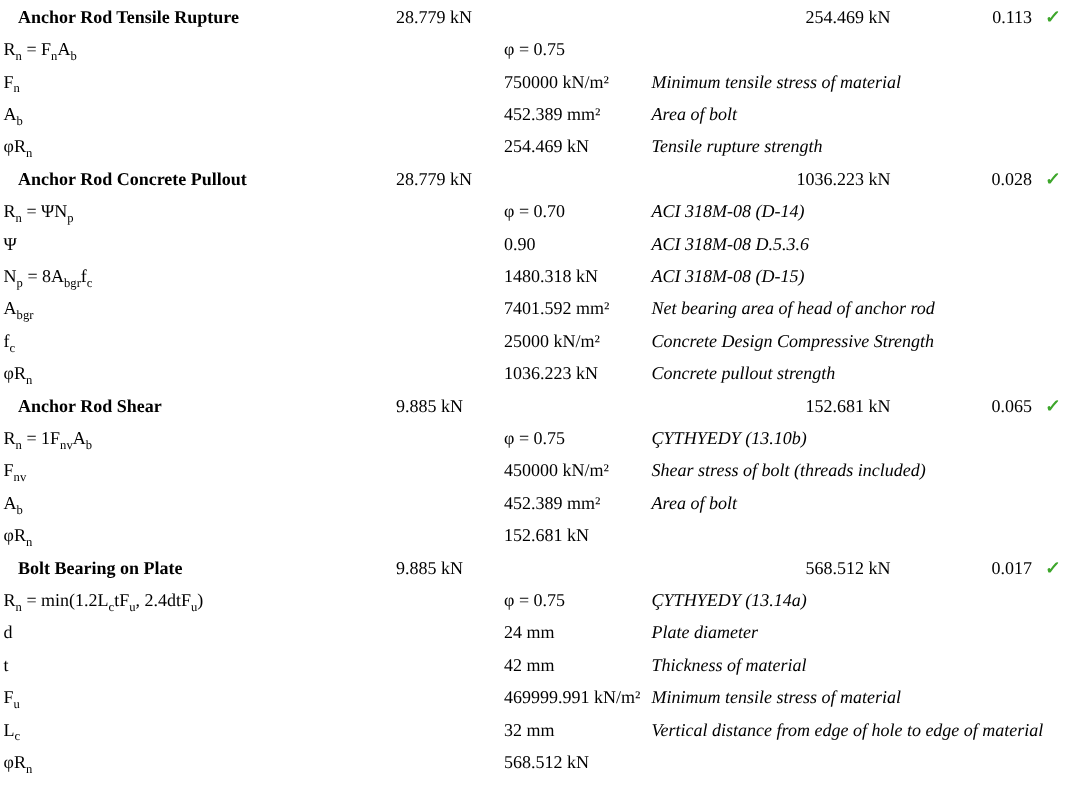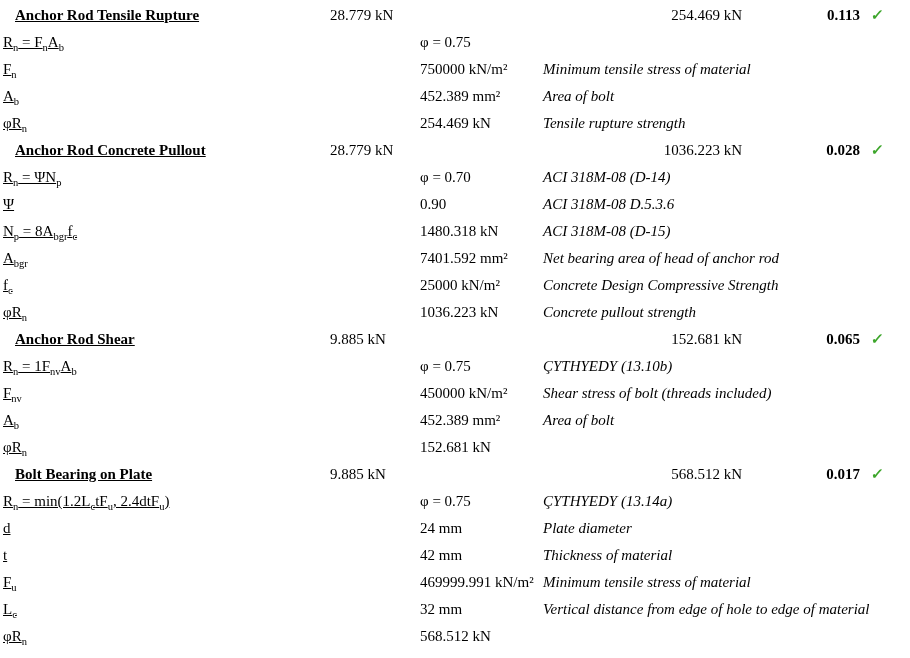--- a/index.html
+++ b/index.html
@@ -4,27 +4,27 @@
 <style>
   html,body{
     margin:0;padding:0;background:#ffffff;
     width:910px;height:658px;overflow:hidden;
     font-family:"Liberation Serif", serif;
     font-size:15px;color:#000000;
   }
   #report{position:relative;padding-top:2px;width:910px;}
   .row{position:relative;height:27px;}
   .cell{position:absolute;top:0;height:27px;line-height:26px;white-space:nowrap;}
-  .label{left:3px;text-decoration:underline;}
+  .label{left:3px;}
   .row.header .label{left:15px;font-weight:bold;}
   .value{left:420px;}
   .desc{left:543px;font-style:italic;}
   .demand{left:330px;width:182px;text-align:left;}
   .capacity{left:545px;width:197px;text-align:right;}
-  .ratio{left:757px;width:103px;text-align:right;font-weight:bold;}
+  .ratio{left:757px;width:103px;text-align:right;}
   .check{left:871px;font-weight:bold;font-size:15px;transform:skewX(-6deg);}
   sub{font-size:10.5px;line-height:0;}
 </style>
 </head>
 <body>
 
 <div id="report">
     <div class="row header">
       <span class="cell label">Anchor Rod Tensile Rupture</span>
       <span class="cell demand">28.779 kN</span>

